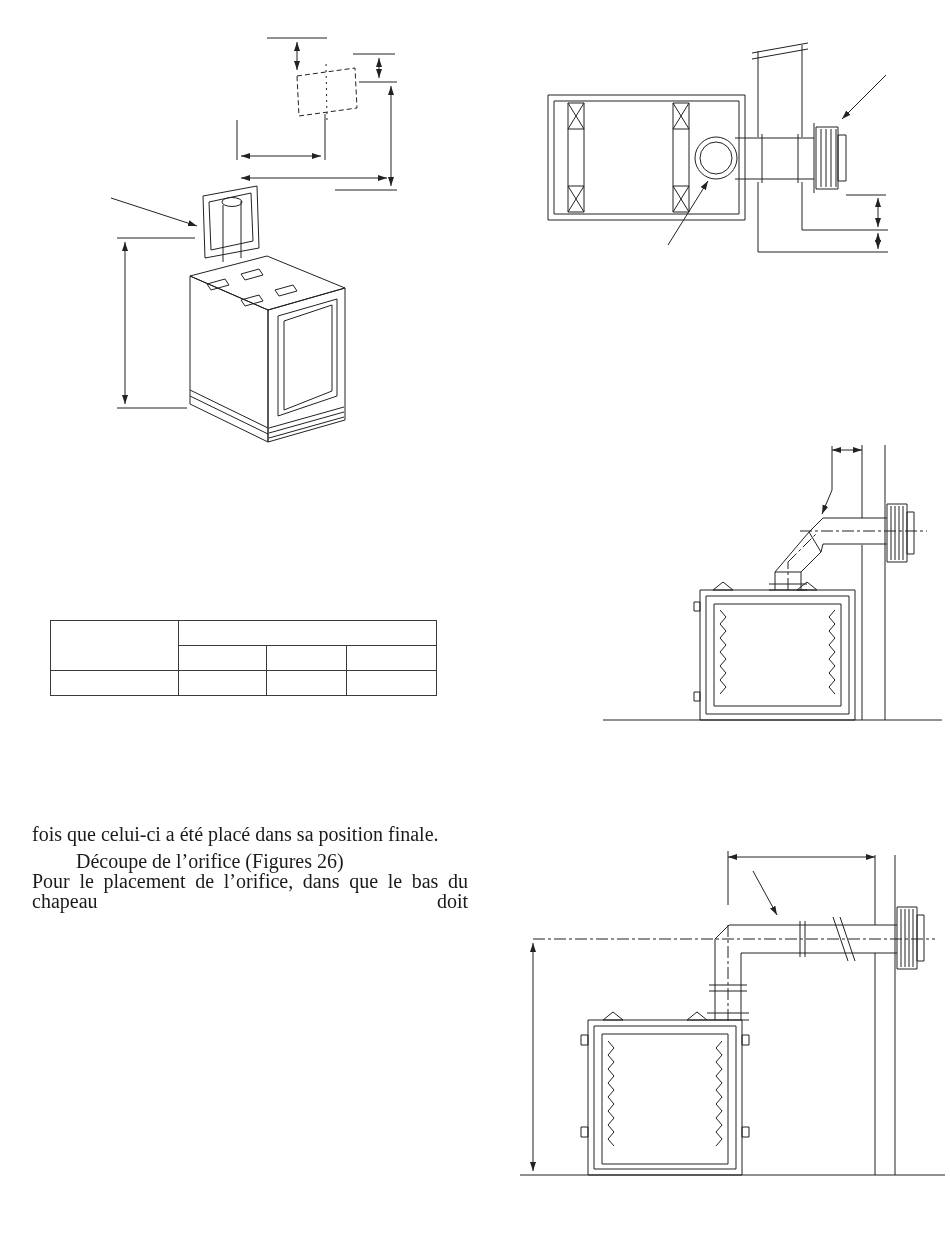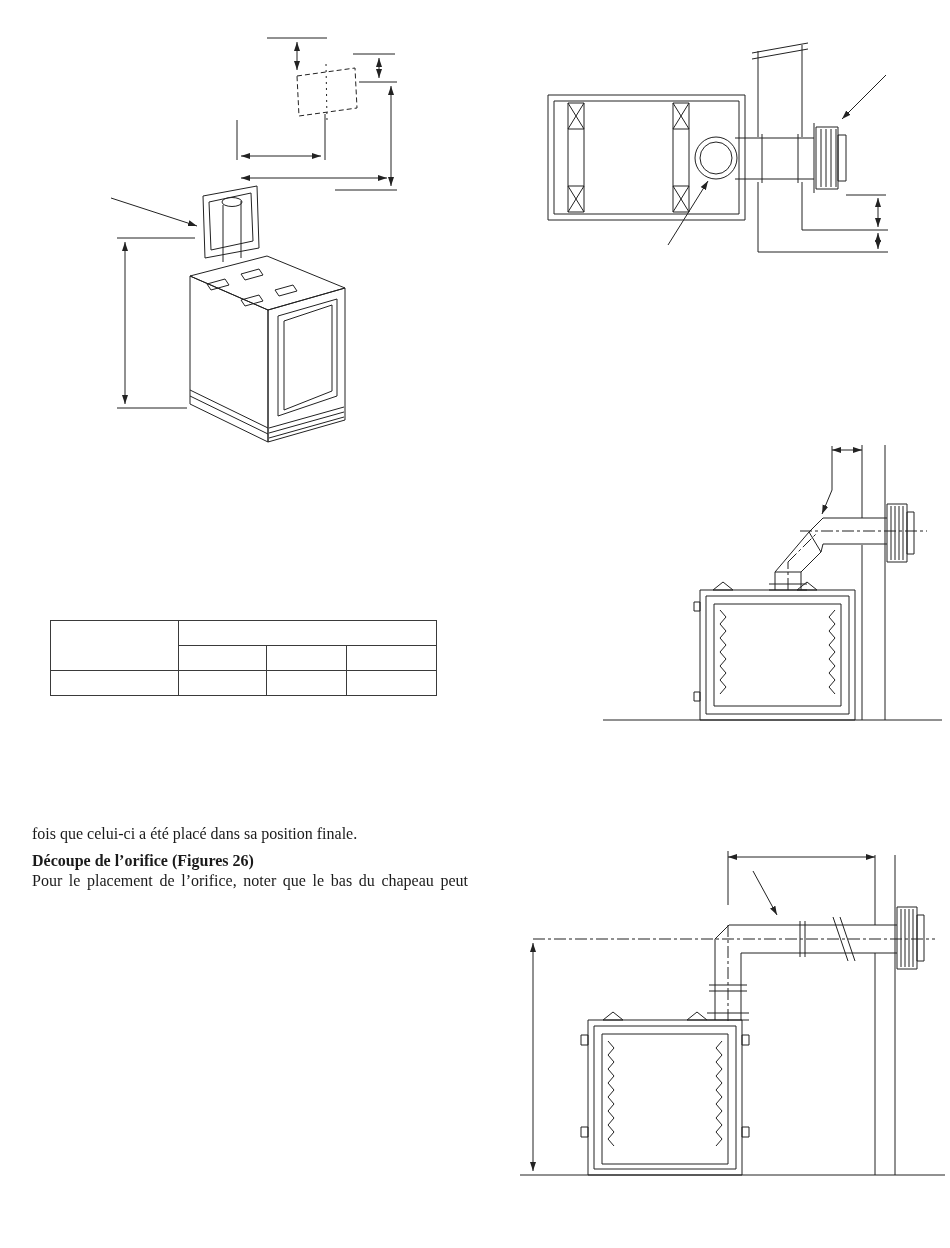--- a/index.html
+++ b/index.html
@@ -10,22 +10,22 @@
     background: #ffffff;
     color: #1a1a1a;
     font-family: "Liberation Serif", serif;
     overflow: hidden;
   }
   .fig { position: absolute; }
   svg line, svg rect, svg polygon, svg polyline, svg circle, svg ellipse, svg path {
     vector-effect: non-scaling-stroke;
   }
   .textcol { position: absolute; left: 32px; top: 824px; width: 436px; }
-  .textcol p, .textcol h3 { margin: 0; font-size: 16px; line-height: 20px; font-weight: normal; }
-  .textcol h3 { font-weight: bold; margin-top: 7px; }
+  .textcol p, .textcol h3 { margin: 0; font-size: 20px; line-height: 20px; font-weight: normal; }
+  .textcol h3 { font-weight: normal; margin-top: 7px; margin-left: 44px; }
   .p-decoupe { margin-top: 2px; text-align: justify; }
   .p-placement { margin-top: 73px; text-align: justify; text-align-last: justify; }
   table.tbl { position: absolute; left: 50px; top: 620px; border-collapse: collapse; table-layout: fixed; }
   table.tbl td { border: 1px solid #3a3a3a; padding: 0; height: 25px; font-size: 12px; }
 </style>
 </head>
 <body>
 
 <svg class="fig" style="left:95px; top:8px;" width="375" height="460" viewBox="0 0 375 460">
   <defs>
@@ -286,14 +286,14 @@
     <td></td>
     <td></td>
     <td></td>
   </tr>
 </tbody>
   </table>
 
 <section class="textcol">
   <p>fois que celui-ci a été placé dans sa position finale.</p>
   <h3>Découpe de l’orifice (Figures 26)</h3>
-  <p class="p-placement">Pour le placement de l’orifice, noter que le bas du chapeau peut</p>
+  <p class="p-placement">Pour le placement de l’orifice, dans que le bas du chapeau doit</p>
 </section>
 
 </body></html>

